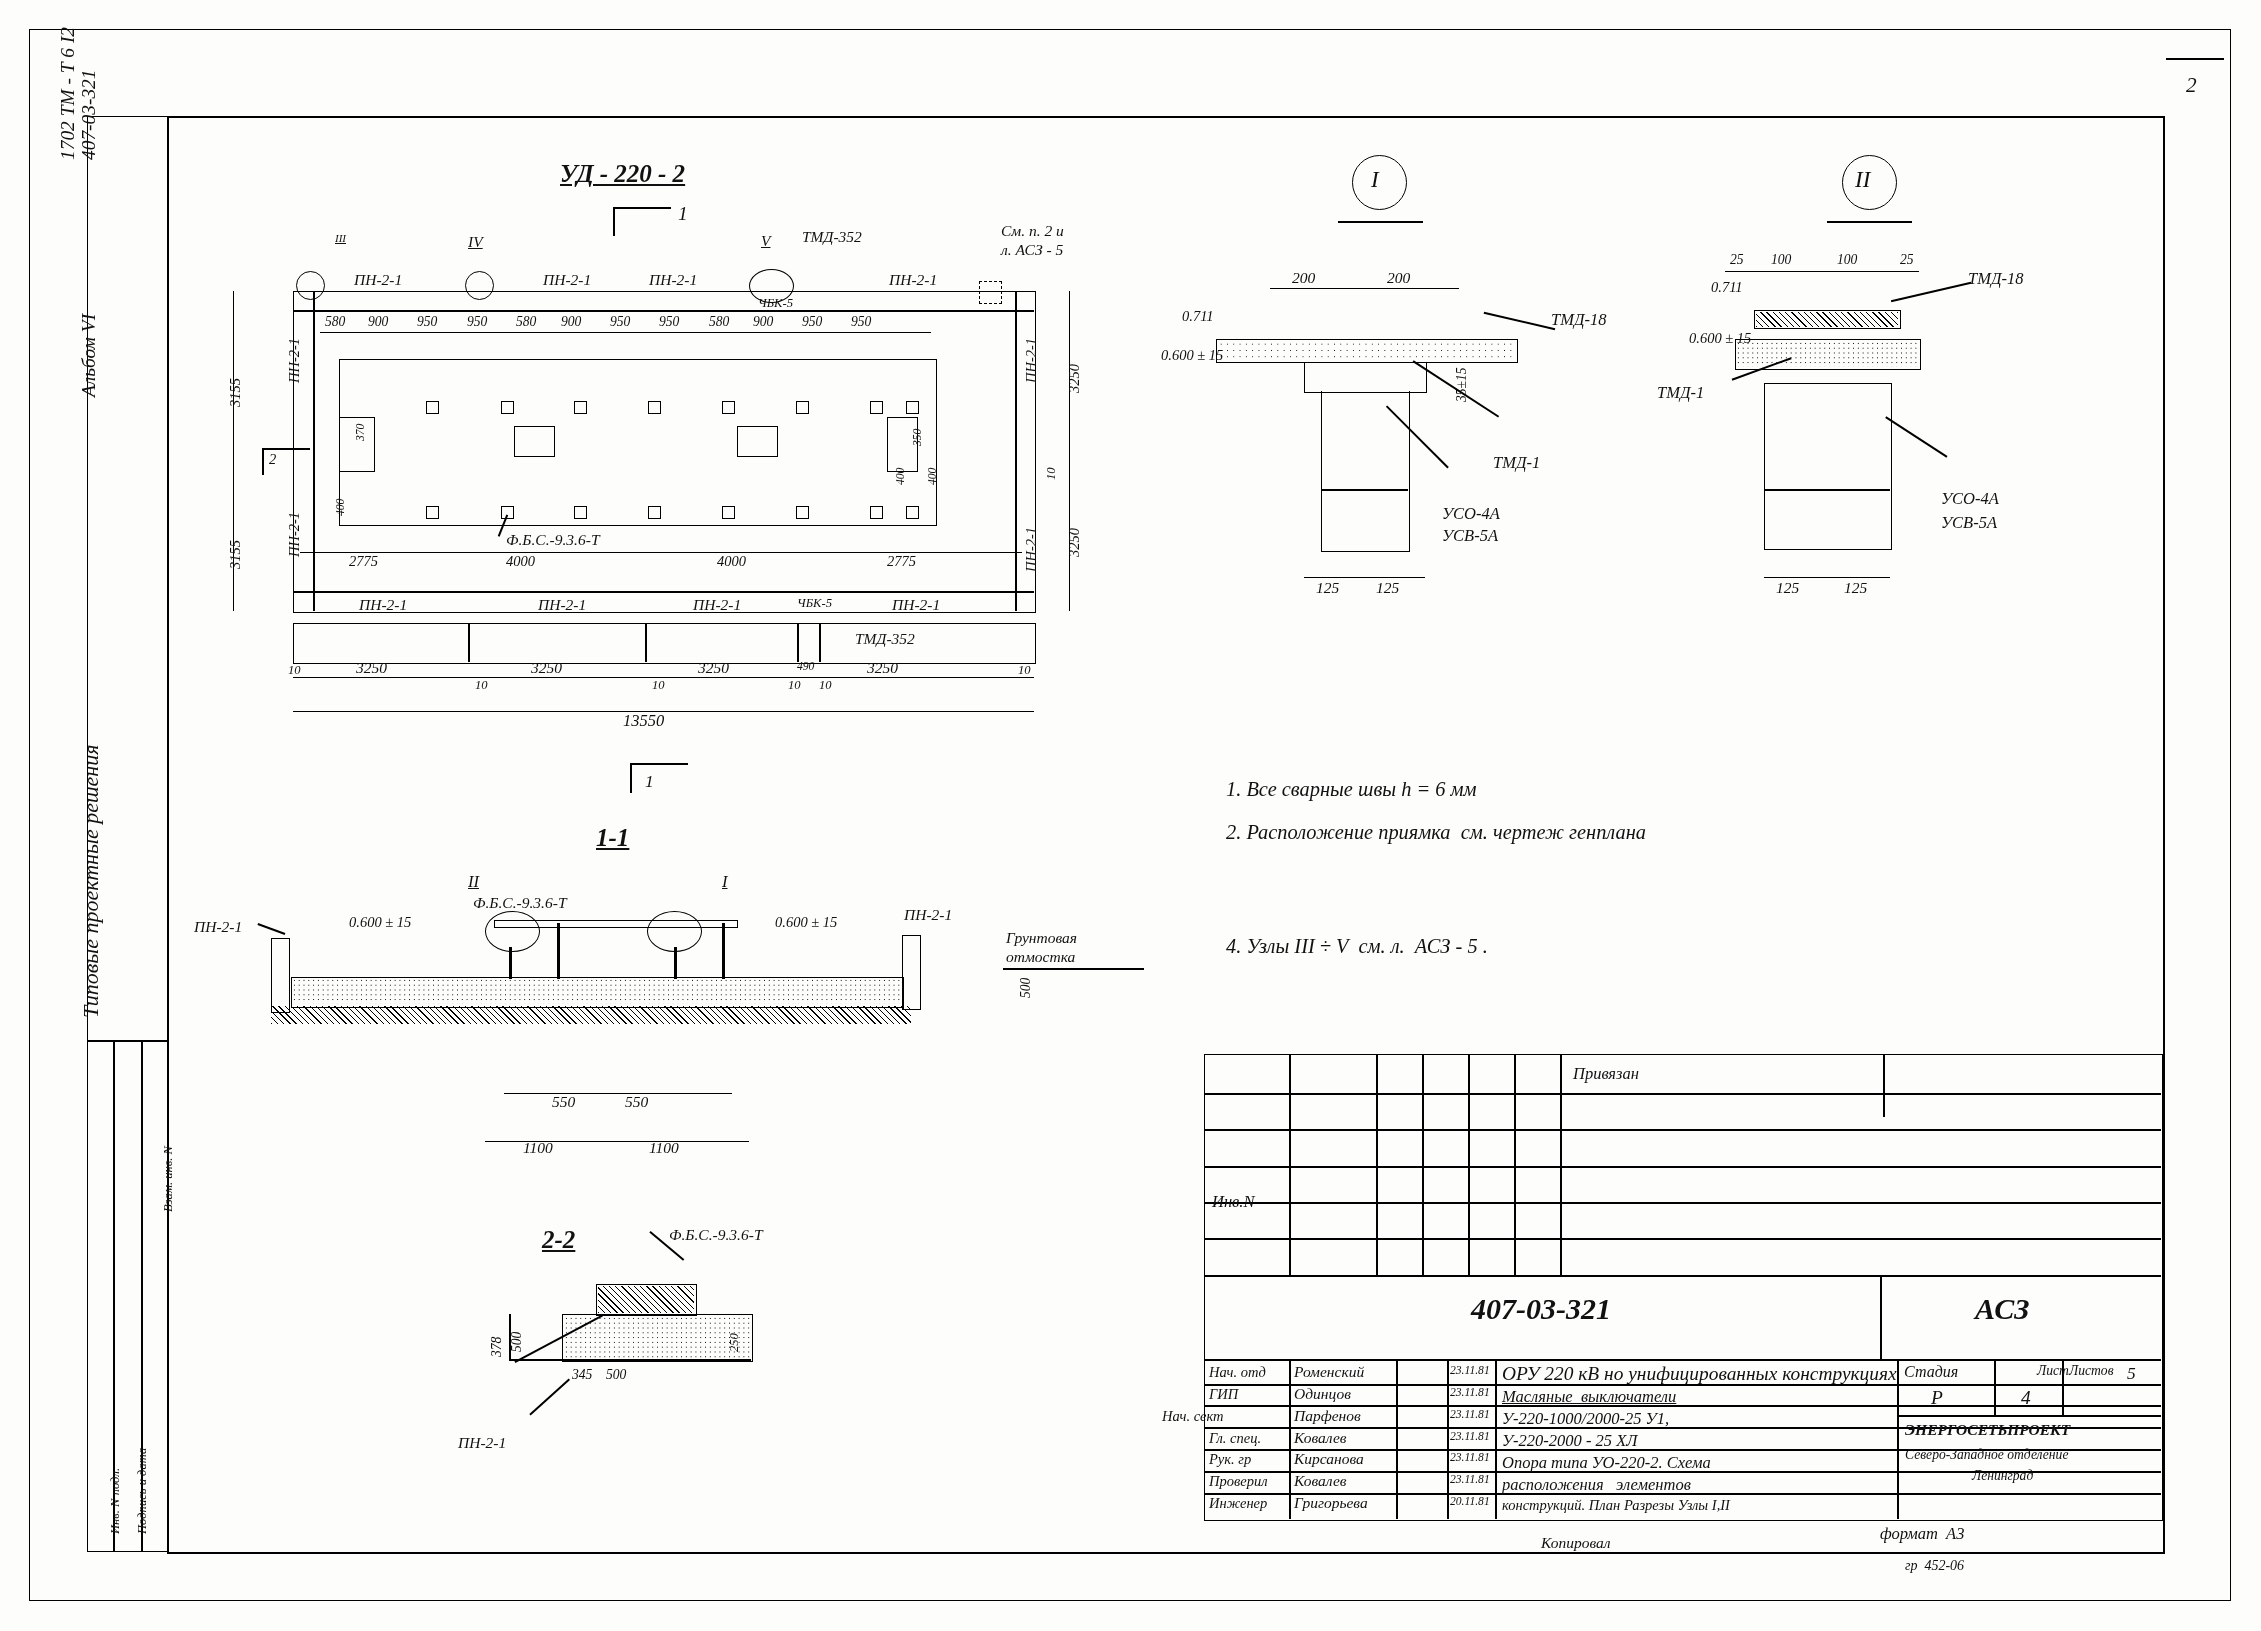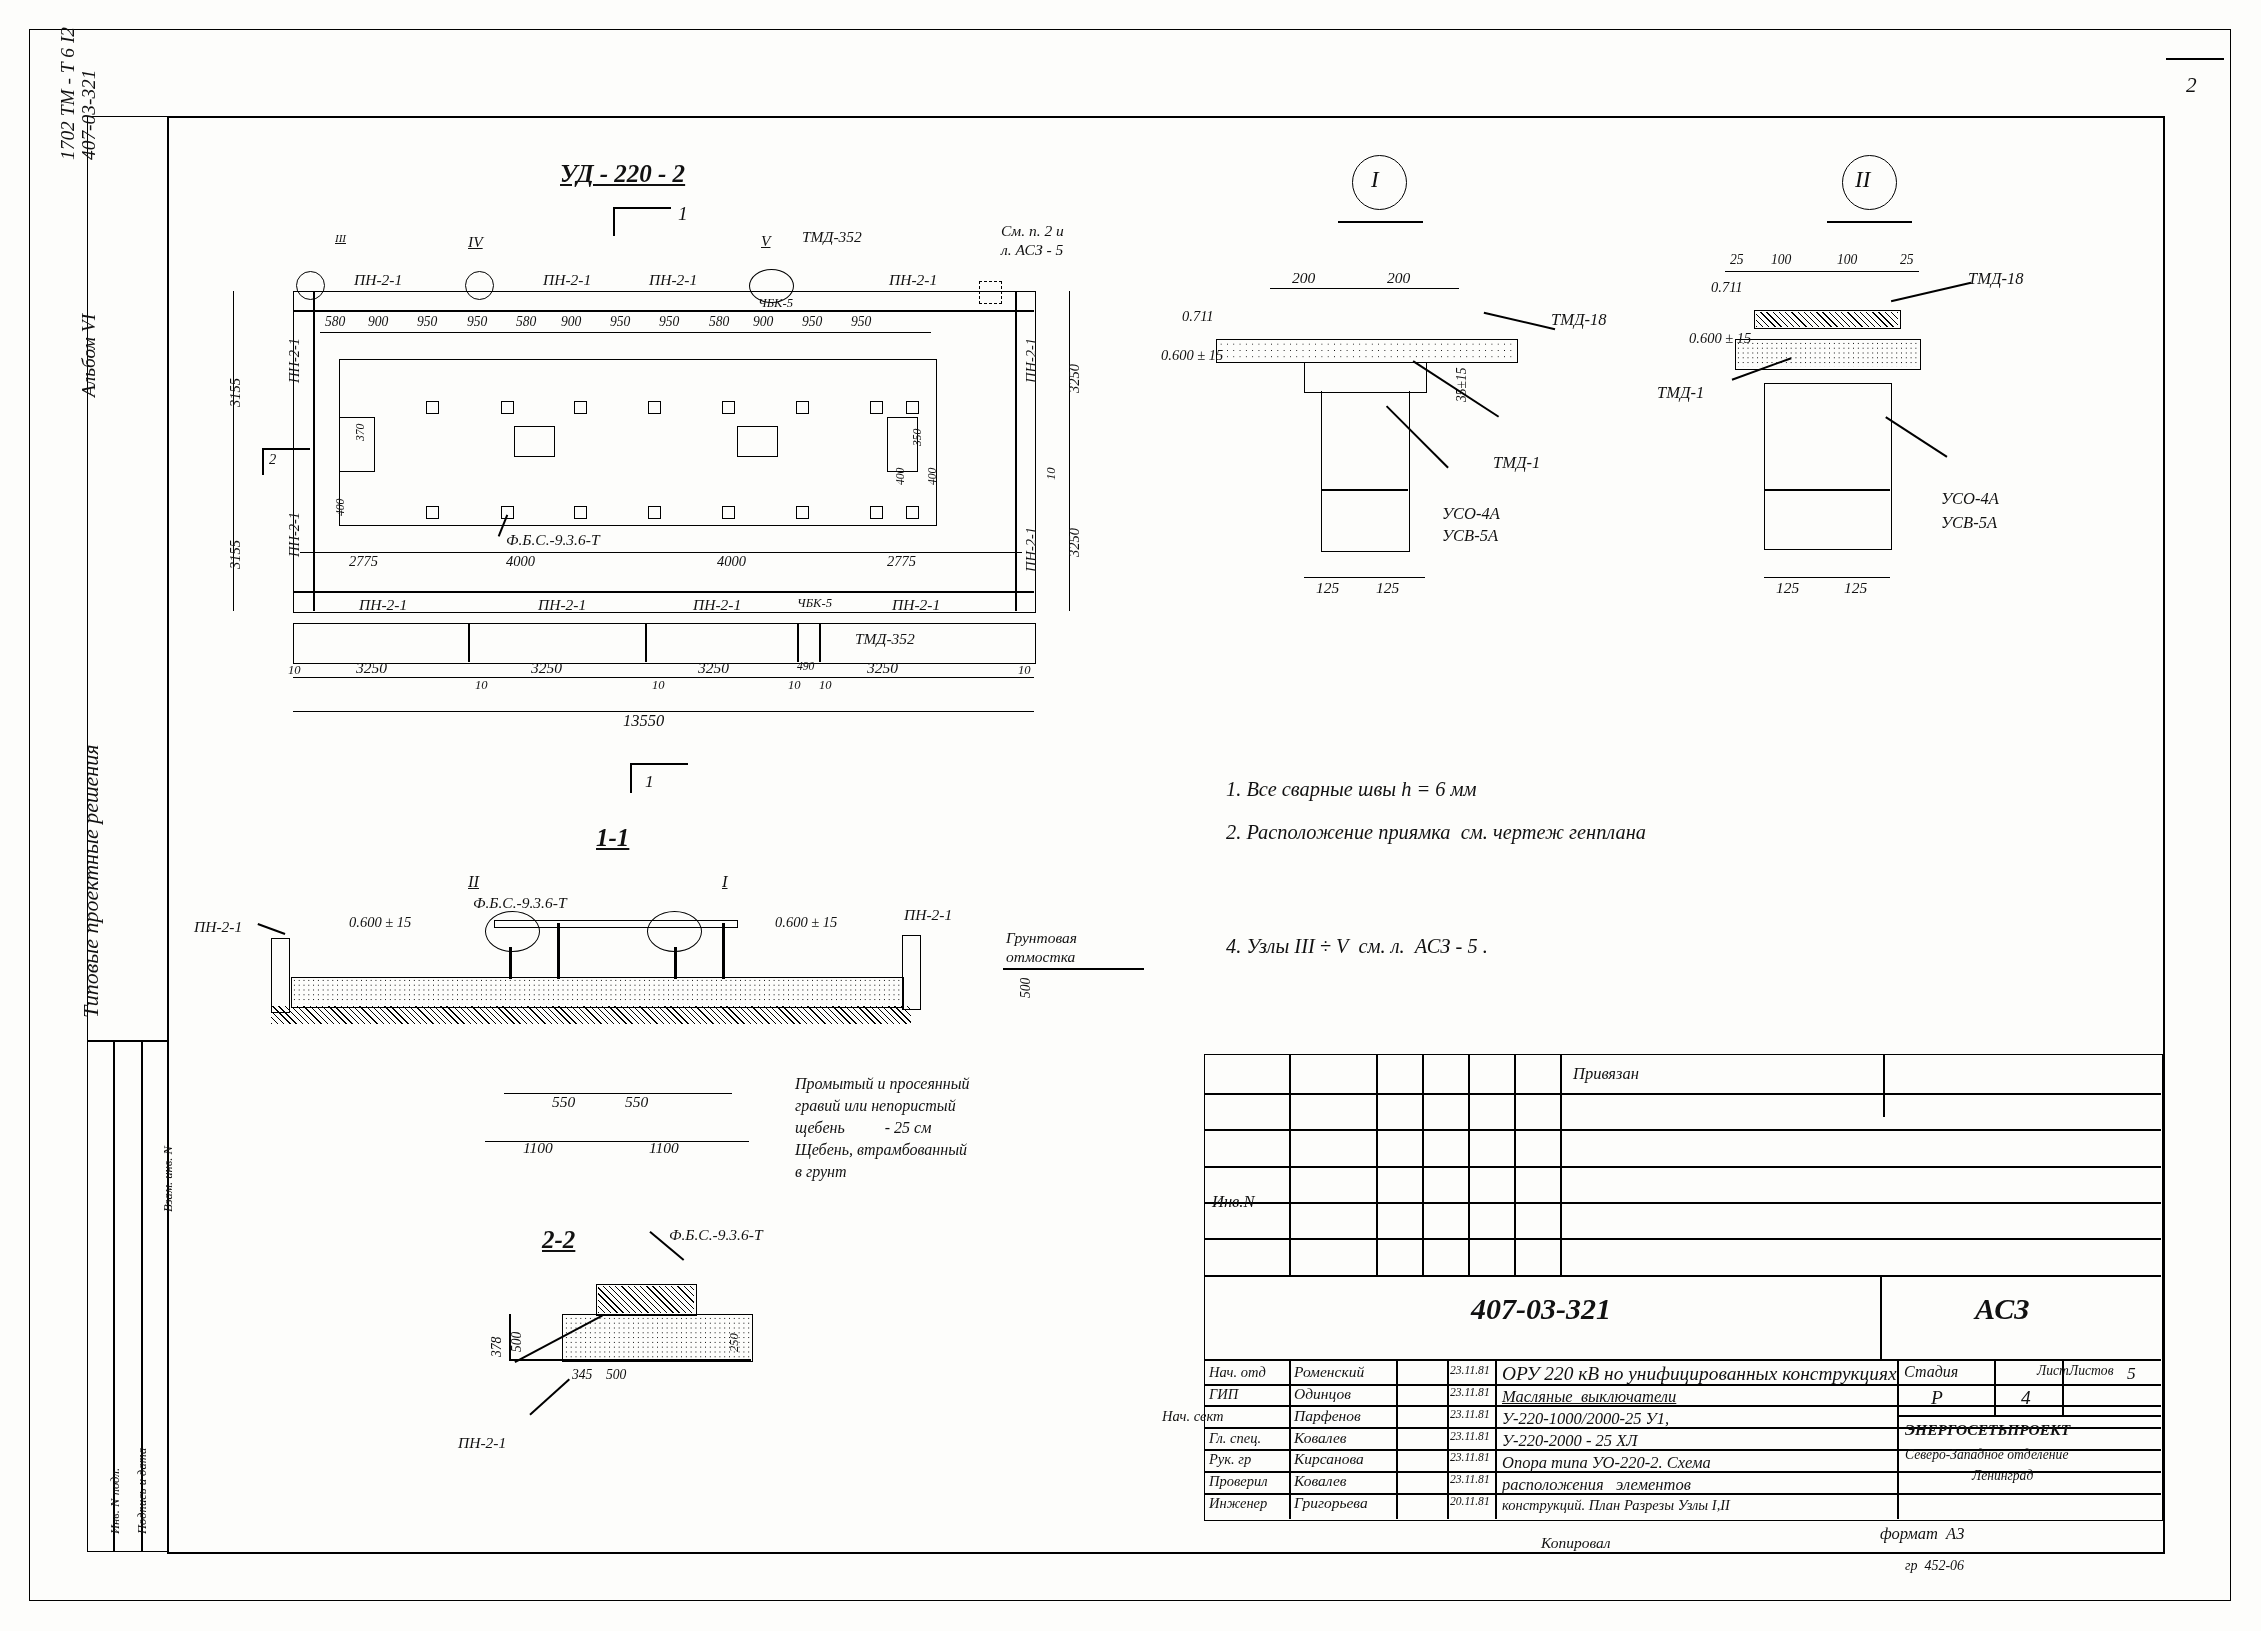--- a/index.html
+++ b/index.html
@@ -276,25 +276,20 @@
   <div class="txt it" style="left:775px;top:914px;font-size:14.5px;">0.600 ± 15</div>
   <div class="txt it rot90" style="left:1018px;top:998px;font-size:13.6px;">500</div>
 
   <div class="dimh" style="left:504px;top:1093px;width:228px;"></div>
   <div class="txt it" style="left:552px;top:1093px;font-size:15.5px;">550</div>
   <div class="txt it" style="left:625px;top:1093px;font-size:15.5px;">550</div>
   <div class="dimh" style="left:485px;top:1141px;width:264px;"></div>
   <div class="txt it" style="left:523px;top:1139px;font-size:15.5px;">1100</div>
   <div class="txt it" style="left:649px;top:1139px;font-size:15.5px;">1100</div>
 
-  <div class="txt it" style="left:795px;top:1073px;font-size:16px;line-height:22px;"><span>Промытый и просеянный
-гравий или непористый
-щебень          - 25 см
-Щебень, втрамбованный
-в грунт</span></div>
 
   <div class="txt it bold und" style="left:514px;top:1226px;font-size:25px;margin-left:28px;">2-2</div>
   <div class="txt it" style="left:669px;top:1226px;font-size:15.5px;">Ф.Б.С.-9.3.6-Т</div>
   <div class="ln" style="left:645px;top:1245px;width:44px;height:1.5px;transform:rotate(40deg);"></div>
 
   <div class="thin" style="left:596px;top:1284px;width:99px;height:30px;border-width:1.5px;"></div>
   <div class="hatch" style="left:598px;top:1286px;width:96px;height:27px;"></div>
   <div class="thin" style="left:562px;top:1314px;width:189px;height:46px;border-width:1.5px;"></div>
   <div class="dots2" style="left:564px;top:1316px;width:186px;height:43px;"></div>
   <div class="ln" style="left:509px;top:1338px;width:99px;height:1.5px;transform:rotate(-28deg);"></div>

